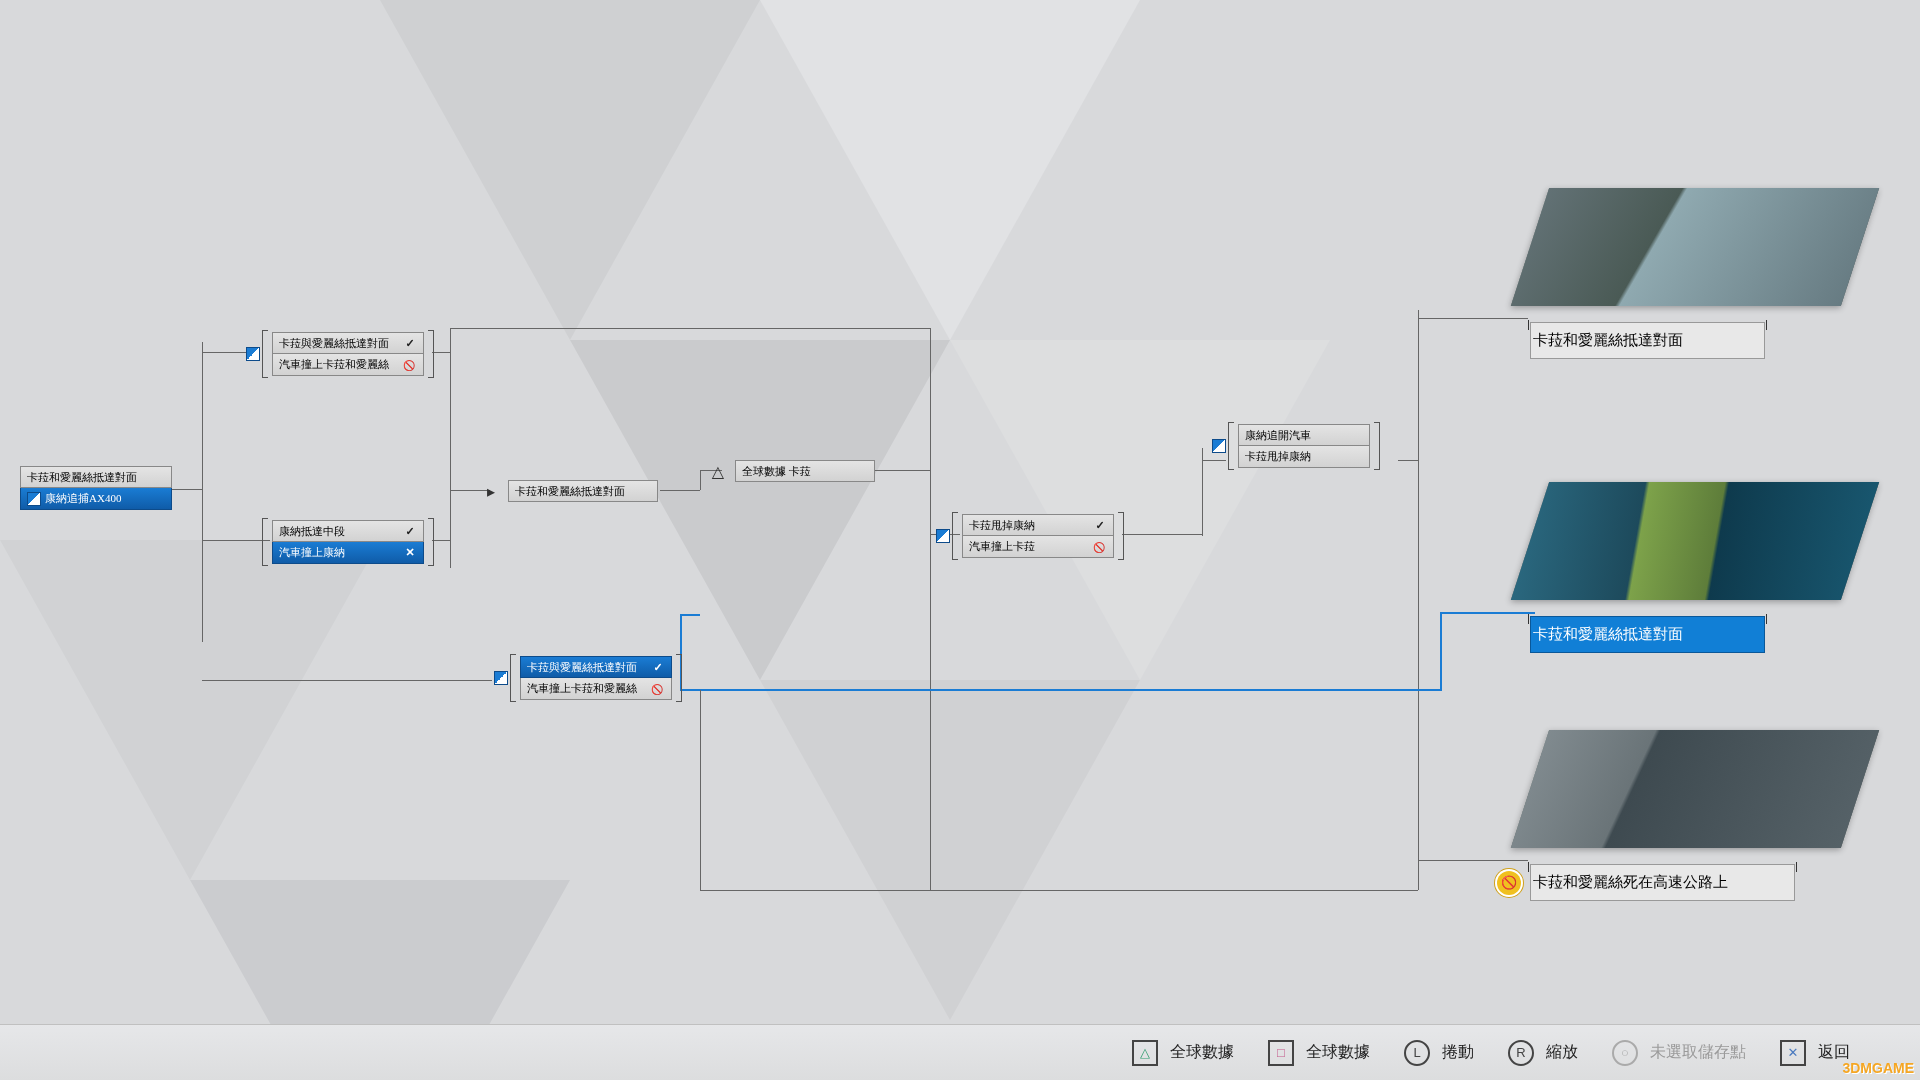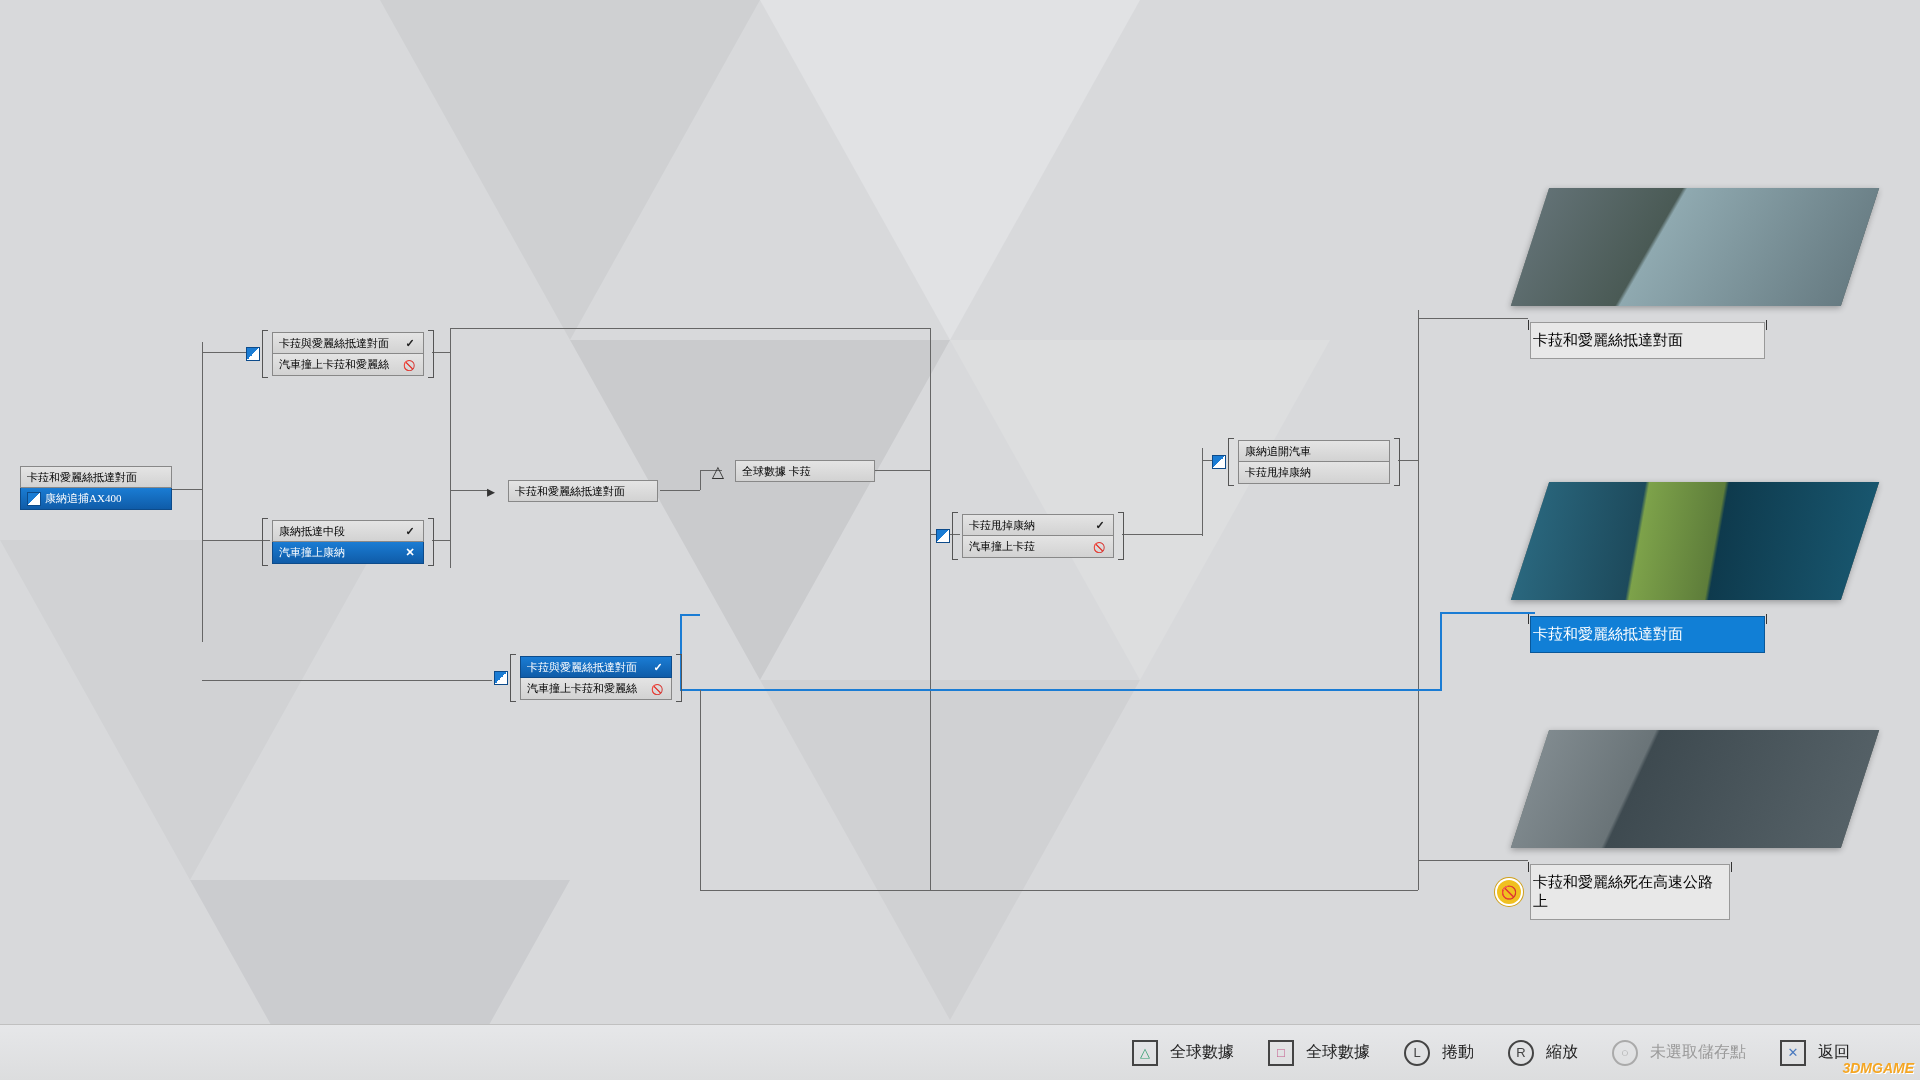--- a/index.html
+++ b/index.html
@@ -106,21 +106,21 @@
   width:26px; height:26px; border:2px solid #444;
   display:flex; align-items:center; justify-content:center;
   font-size:13px; color:#444;
 }
 .ps-btn.round { border-radius:50%; }
 .ps-btn.dis { border-color:#aaa; color:#aaa; }
 .ps-tri{color:#2e9b6d;} .ps-sq{color:#c4588a;} .ps-x{color:#4a7abf;}
 
 .watermark {
   position:absolute; right:6px; bottom:4px; font-size:14px;
-  color:#f5a623; font-weight:bold; text-shadow:1px 1px 0 #fff;font-style:italic;
+  color:#f5a623; font-weight:bold; text-shadow:1px 1px 0 #fff;
 }
 </style>
 </head>
 <body>
 
 <div class="bg-hex">
 <svg viewBox="0 0 1920 1080">
   <defs>
     <linearGradient id="g1" x1="0" y1="0" x2="1" y2="1">
       <stop offset="0" stop-color="#e3e4e6"></stop>
@@ -258,21 +258,21 @@
         <span class="st st-check"></span>
       </div>
     <div class="node-item">
         <span class="txt">汽車撞上卡菈</span>
         <span class="st st-lock"></span>
       </div>
     <div style="position:absolute;left:-10px;top:-2px;bottom:-2px;width:6px;border:1px solid #555;border-right:none"></div>
     <div style="position:absolute;right:-10px;top:-2px;bottom:-2px;width:6px;border:1px solid #555;border-left:none"></div>
   </div>
 
-  <div class="node-group" style="left:1238px; top:440px; width:152px">
+  <div class="node-group" style="left:1238px; top:424px; width:132px">
     <div class="pre-icon">
         <span class="sq-icon"></span>
       </div>
     <div class="node-item">
         <span class="txt">康納追開汽車</span>
       </div>
     <div class="node-item">
         <span class="txt">卡菈甩掉康納</span>
       </div>
     <div style="position:absolute;left:-10px;top:-2px;bottom:-2px;width:6px;border:1px solid #555;border-right:none"></div>
@@ -295,21 +295,21 @@
     </div>
     <div class="label-box blue corners corners2">
       <span>卡菈和愛麗絲抵達對面</span>
     </div>
   </div>
 
   <div class="ending" style="top:730px">
     <div class="thumb">
       <div class="fake-img" style="background:linear-gradient(115deg,#8a9499 0%,#6a7478 35%,#3e4a50 36%,#5a666c 100%)"></div>
     </div>
-    <div class="label-box corners corners2" style="width:200px">
+    <div class="label-box corners corners2" style="width:265px">
       <div class="pre-big"></div>
       <span>卡菈和愛麗絲死在高速公路上</span>
     </div>
   </div>
 
 </div>
 
 <div class="footer">
   <div class="btn">
     <div class="ps-btn ps-tri">△</div>

